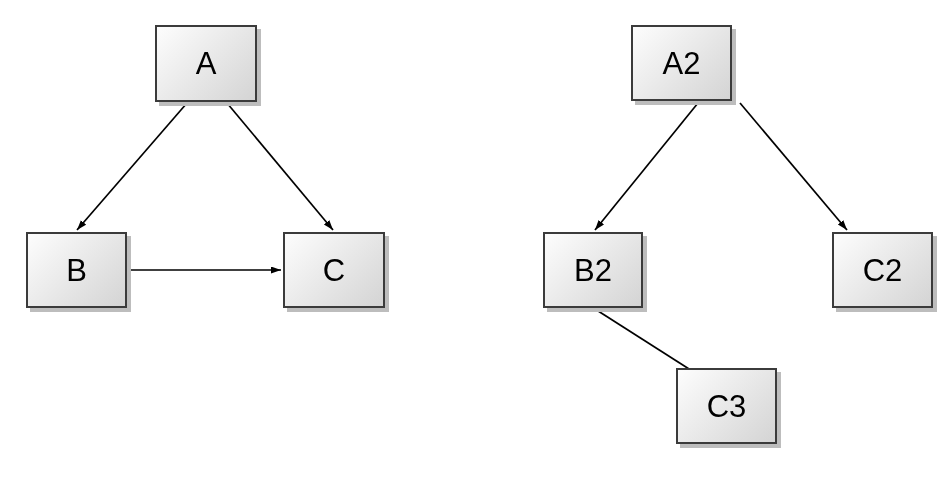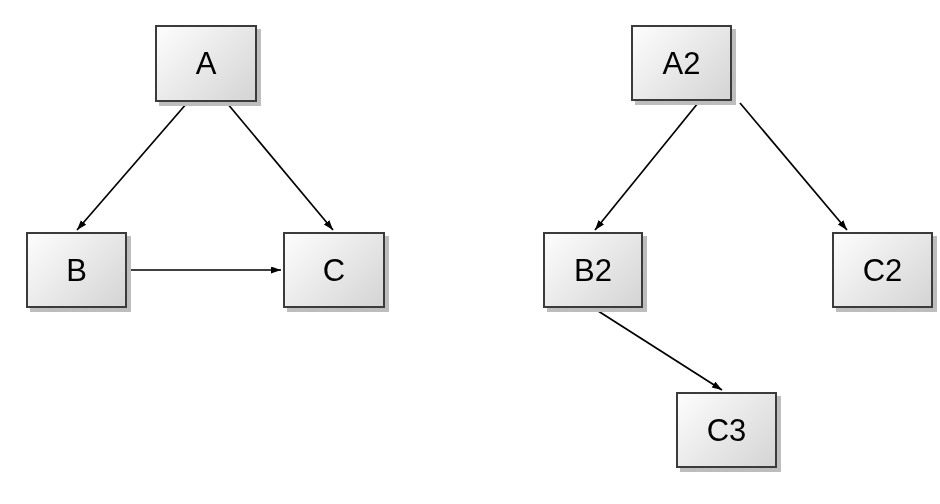--- a/index.html
+++ b/index.html
@@ -74,17 +74,17 @@
       </div>
       <div class="node" style="left: 631px; top: 25px; width: 101px; height: 76px; background: linear-gradient(135deg, rgb(253, 253, 253) 0%, rgb(212, 212, 212) 100%); border: 2px solid rgb(59, 59, 59); box-shadow: rgb(189, 189, 189) 4px 4px 0px 0px;">
         <span class="node-label" style="color: rgb(0, 0, 0);">A2</span>
       </div>
       <div class="node" style="left: 543px; top: 232px; width: 100px; height: 76px; background: linear-gradient(135deg, rgb(253, 253, 253) 0%, rgb(212, 212, 212) 100%); border: 2px solid rgb(59, 59, 59); box-shadow: rgb(189, 189, 189) 4px 4px 0px 0px;">
         <span class="node-label" style="color: rgb(0, 0, 0);">B2</span>
       </div>
       <div class="node" style="left: 800px; top: 232px; width: 101px; height: 76px; background: linear-gradient(135deg, rgb(253, 253, 253) 0%, rgb(212, 212, 212) 100%); border: 2px solid rgb(59, 59, 59); box-shadow: rgb(189, 189, 189) 4px 4px 0px 0px; margin-left: 32px;">
         <span class="node-label" style="color: rgb(0, 0, 0);">C2</span>
       </div>
-      <div class="node" style="left: 676px; top: 392px; width: 101px; height: 76px; background: linear-gradient(135deg, rgb(253, 253, 253) 0%, rgb(212, 212, 212) 100%); border: 2px solid rgb(59, 59, 59); box-shadow: rgb(189, 189, 189) 4px 4px 0px 0px;">
+      <div class="node" style="left: 676px; top: 368px; width: 101px; height: 76px; background: linear-gradient(135deg, rgb(253, 253, 253) 0%, rgb(212, 212, 212) 100%); border: 2px solid rgb(59, 59, 59); box-shadow: rgb(189, 189, 189) 4px 4px 0px 0px;">
         <span class="node-label" style="color: rgb(0, 0, 0);">C3</span>
       </div>
     </div>
 </div>
 
 </body></html>

